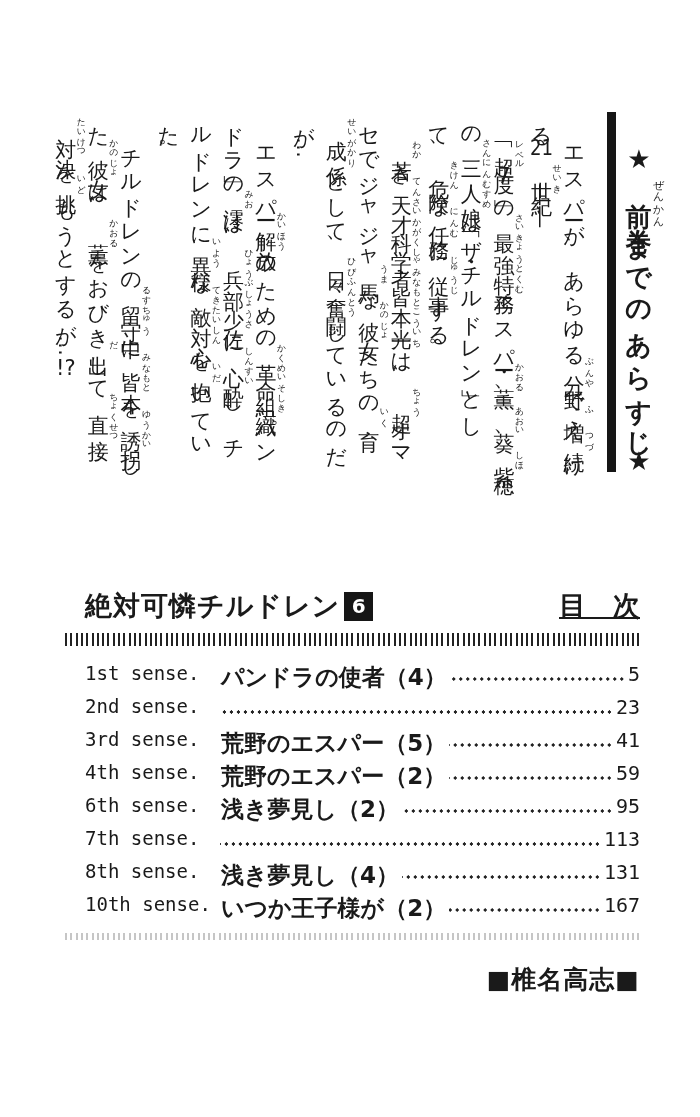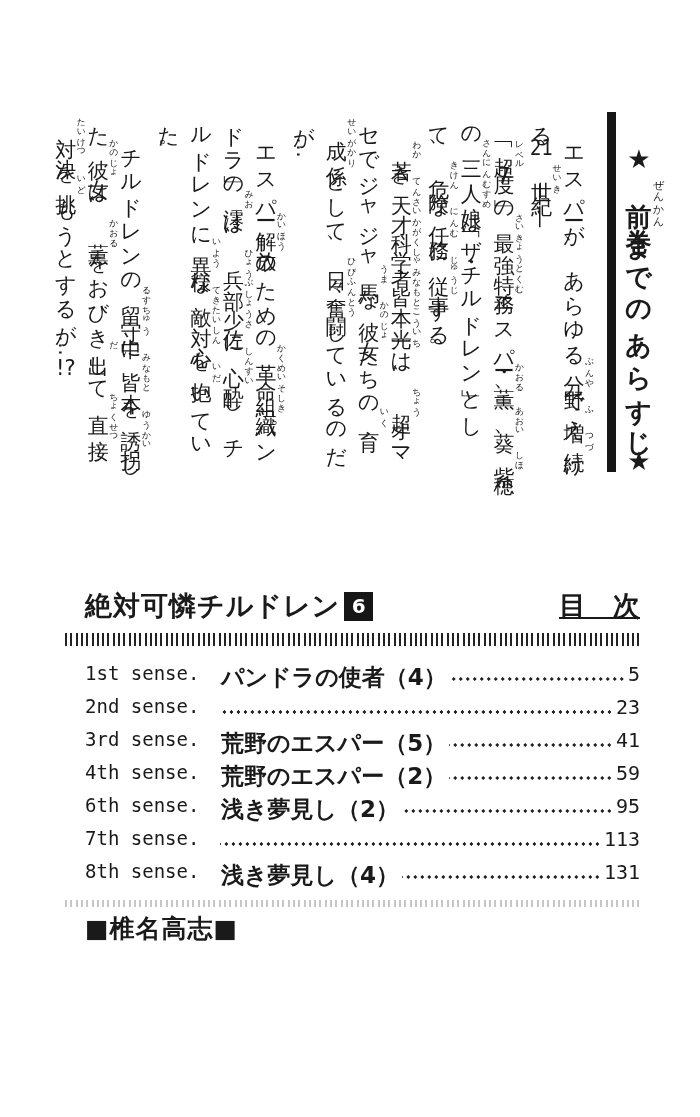--- a/index.html
+++ b/index.html
@@ -124,22 +124,22 @@
     font-size:20px;
     text-align:right;
     white-space:nowrap;
   }
   .thin-stripe{
     height:7px;
     margin:7px 0 0 -20px;
     background:repeating-linear-gradient(90deg,#c6c6c6 0 2px,transparent 2px 5.3px);
   }
   .author-row{
-    margin-top:5px;
-    text-align:left;
+    margin-top:23px;
+    text-align:right;
     font-size:25px;
     font-weight:700;
     letter-spacing:1px;
   }
 </style>
 </head>
 <body>
 
 <div class="page">
 
@@ -196,18 +196,24 @@
           <span class="entry-sense">7th sense.</span>
           <span class="leader"></span>
           <span class="entry-page">113</span>
         </div>
         <div class="toc-row">
           <span class="entry-sense">8th sense.</span>
           <span class="entry-title">浅き夢見し（4）</span>
           <span class="leader"></span>
           <span class="entry-page">131</span>
         </div>
+        <div class="toc-row">
+          <span class="entry-sense">10th sense.</span>
+          <span class="entry-title">いつか王子様が（2）</span>
+          <span class="leader"></span>
+          <span class="entry-page">167</span>
+        </div>
       </div>
     <div class="thin-stripe"></div>
     <div class="author-row">■椎名高志■</div>
   </div>
 
 </div>
 
 </body></html>

